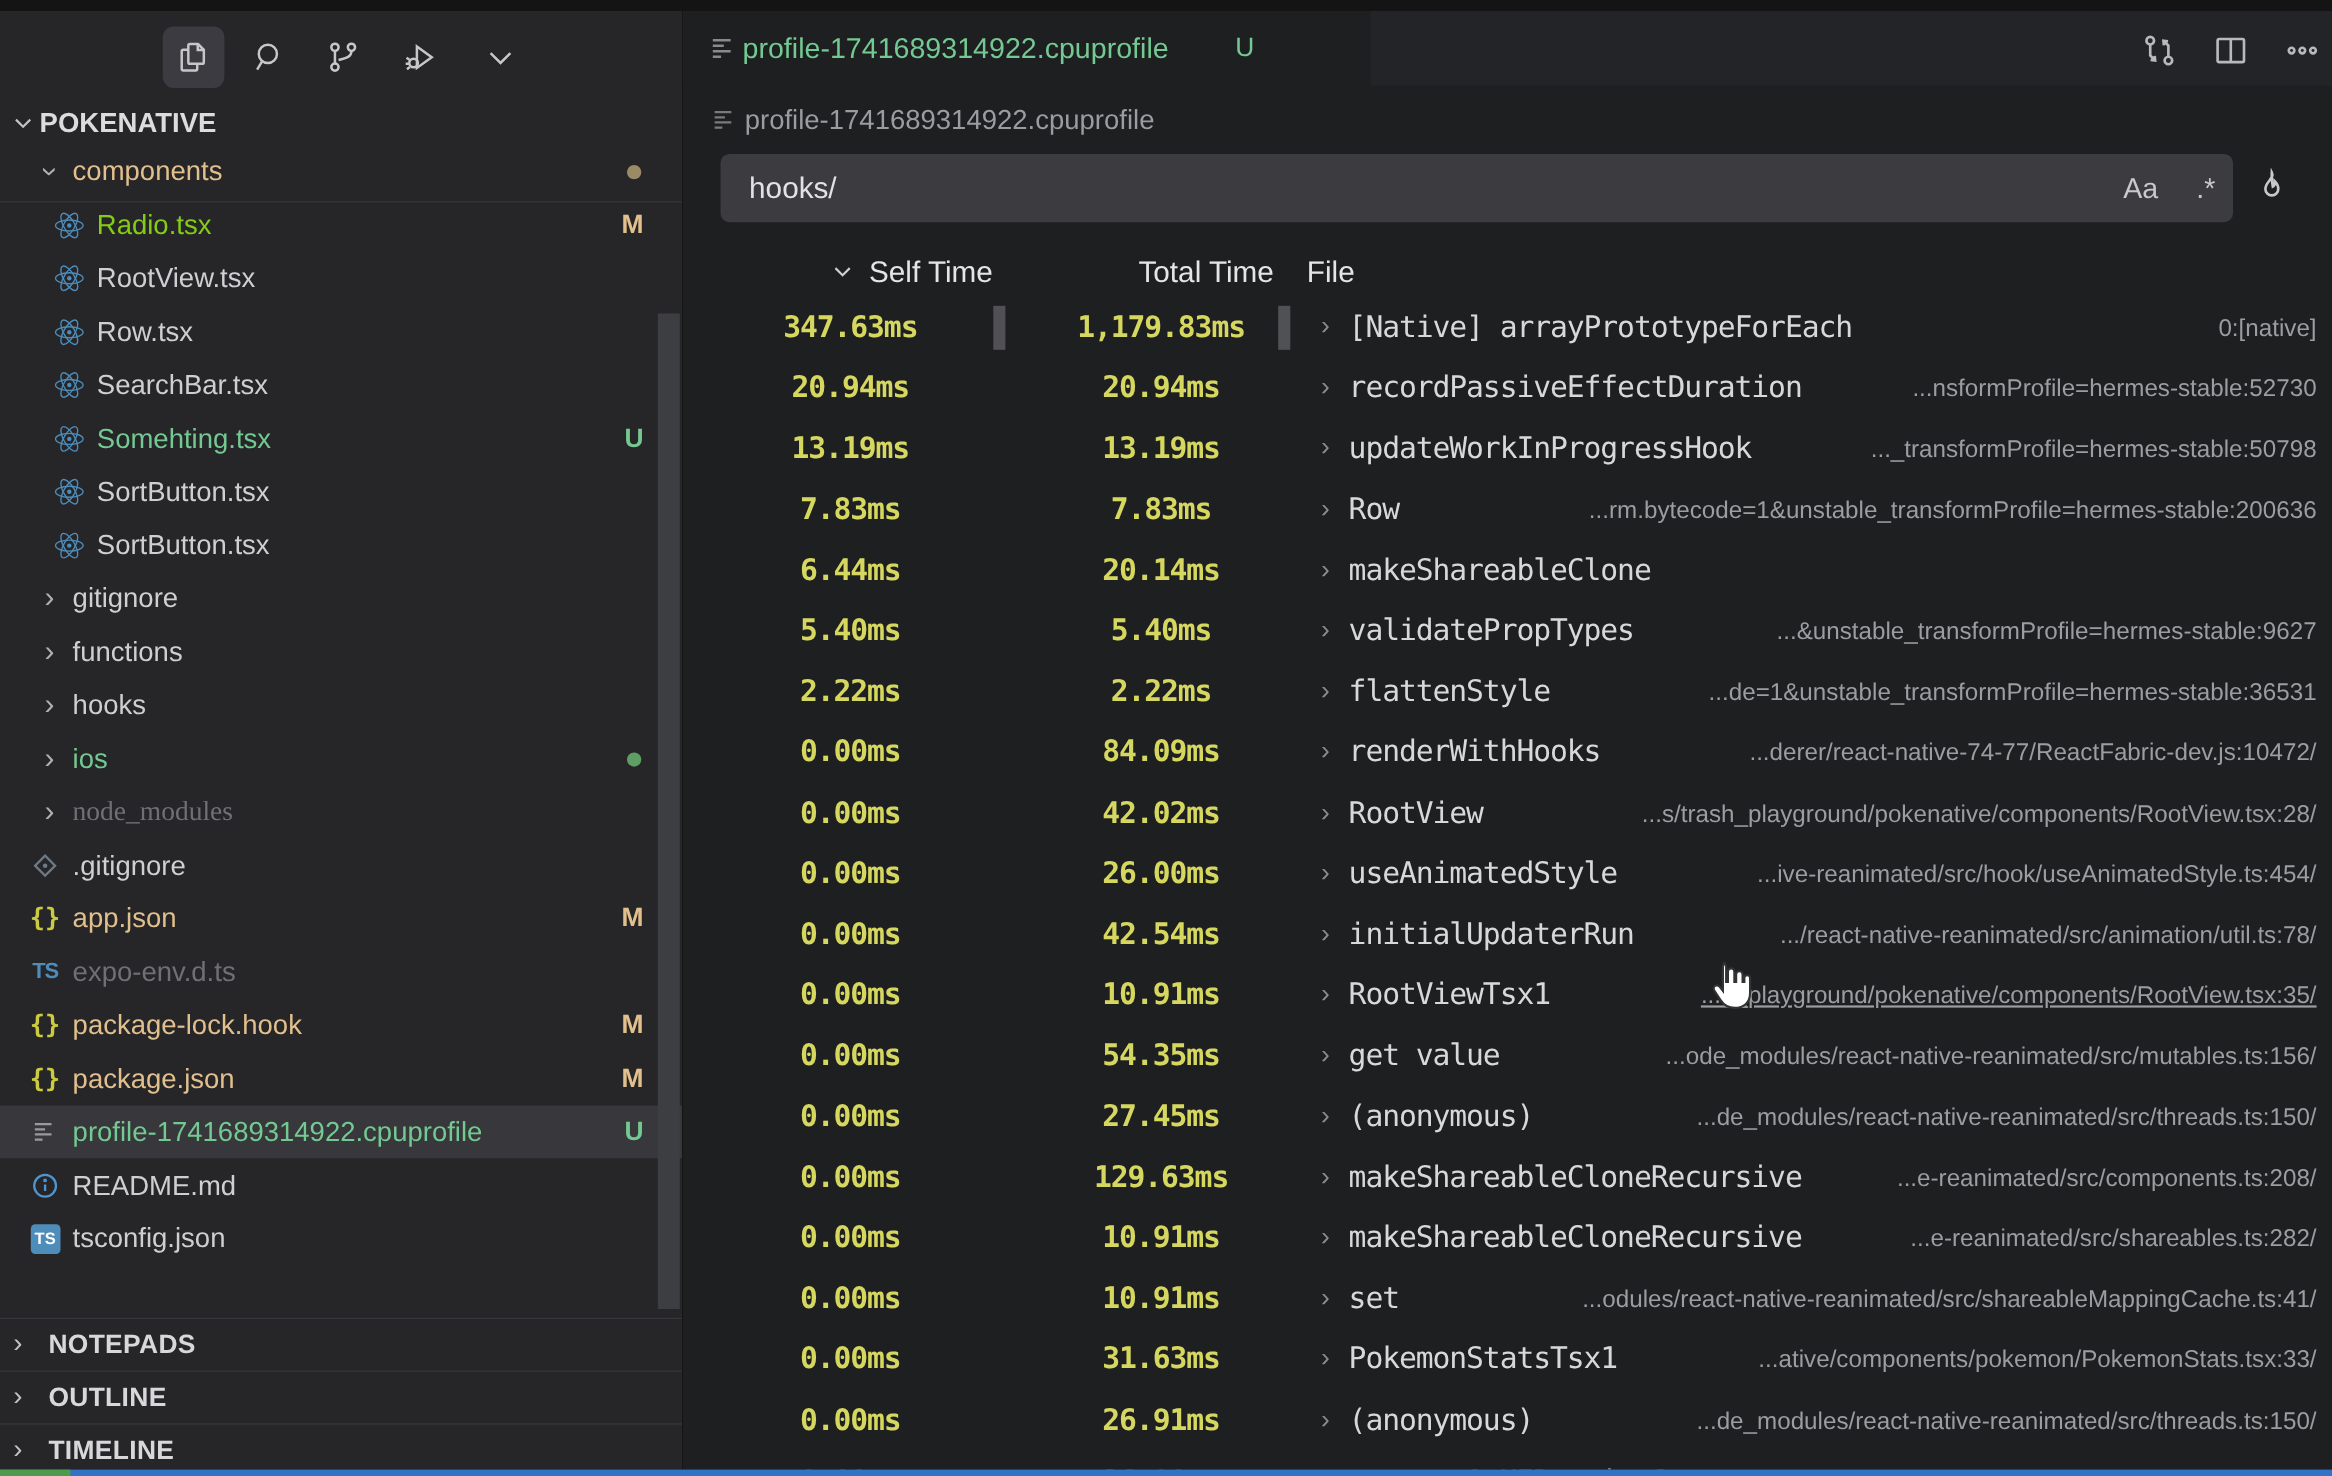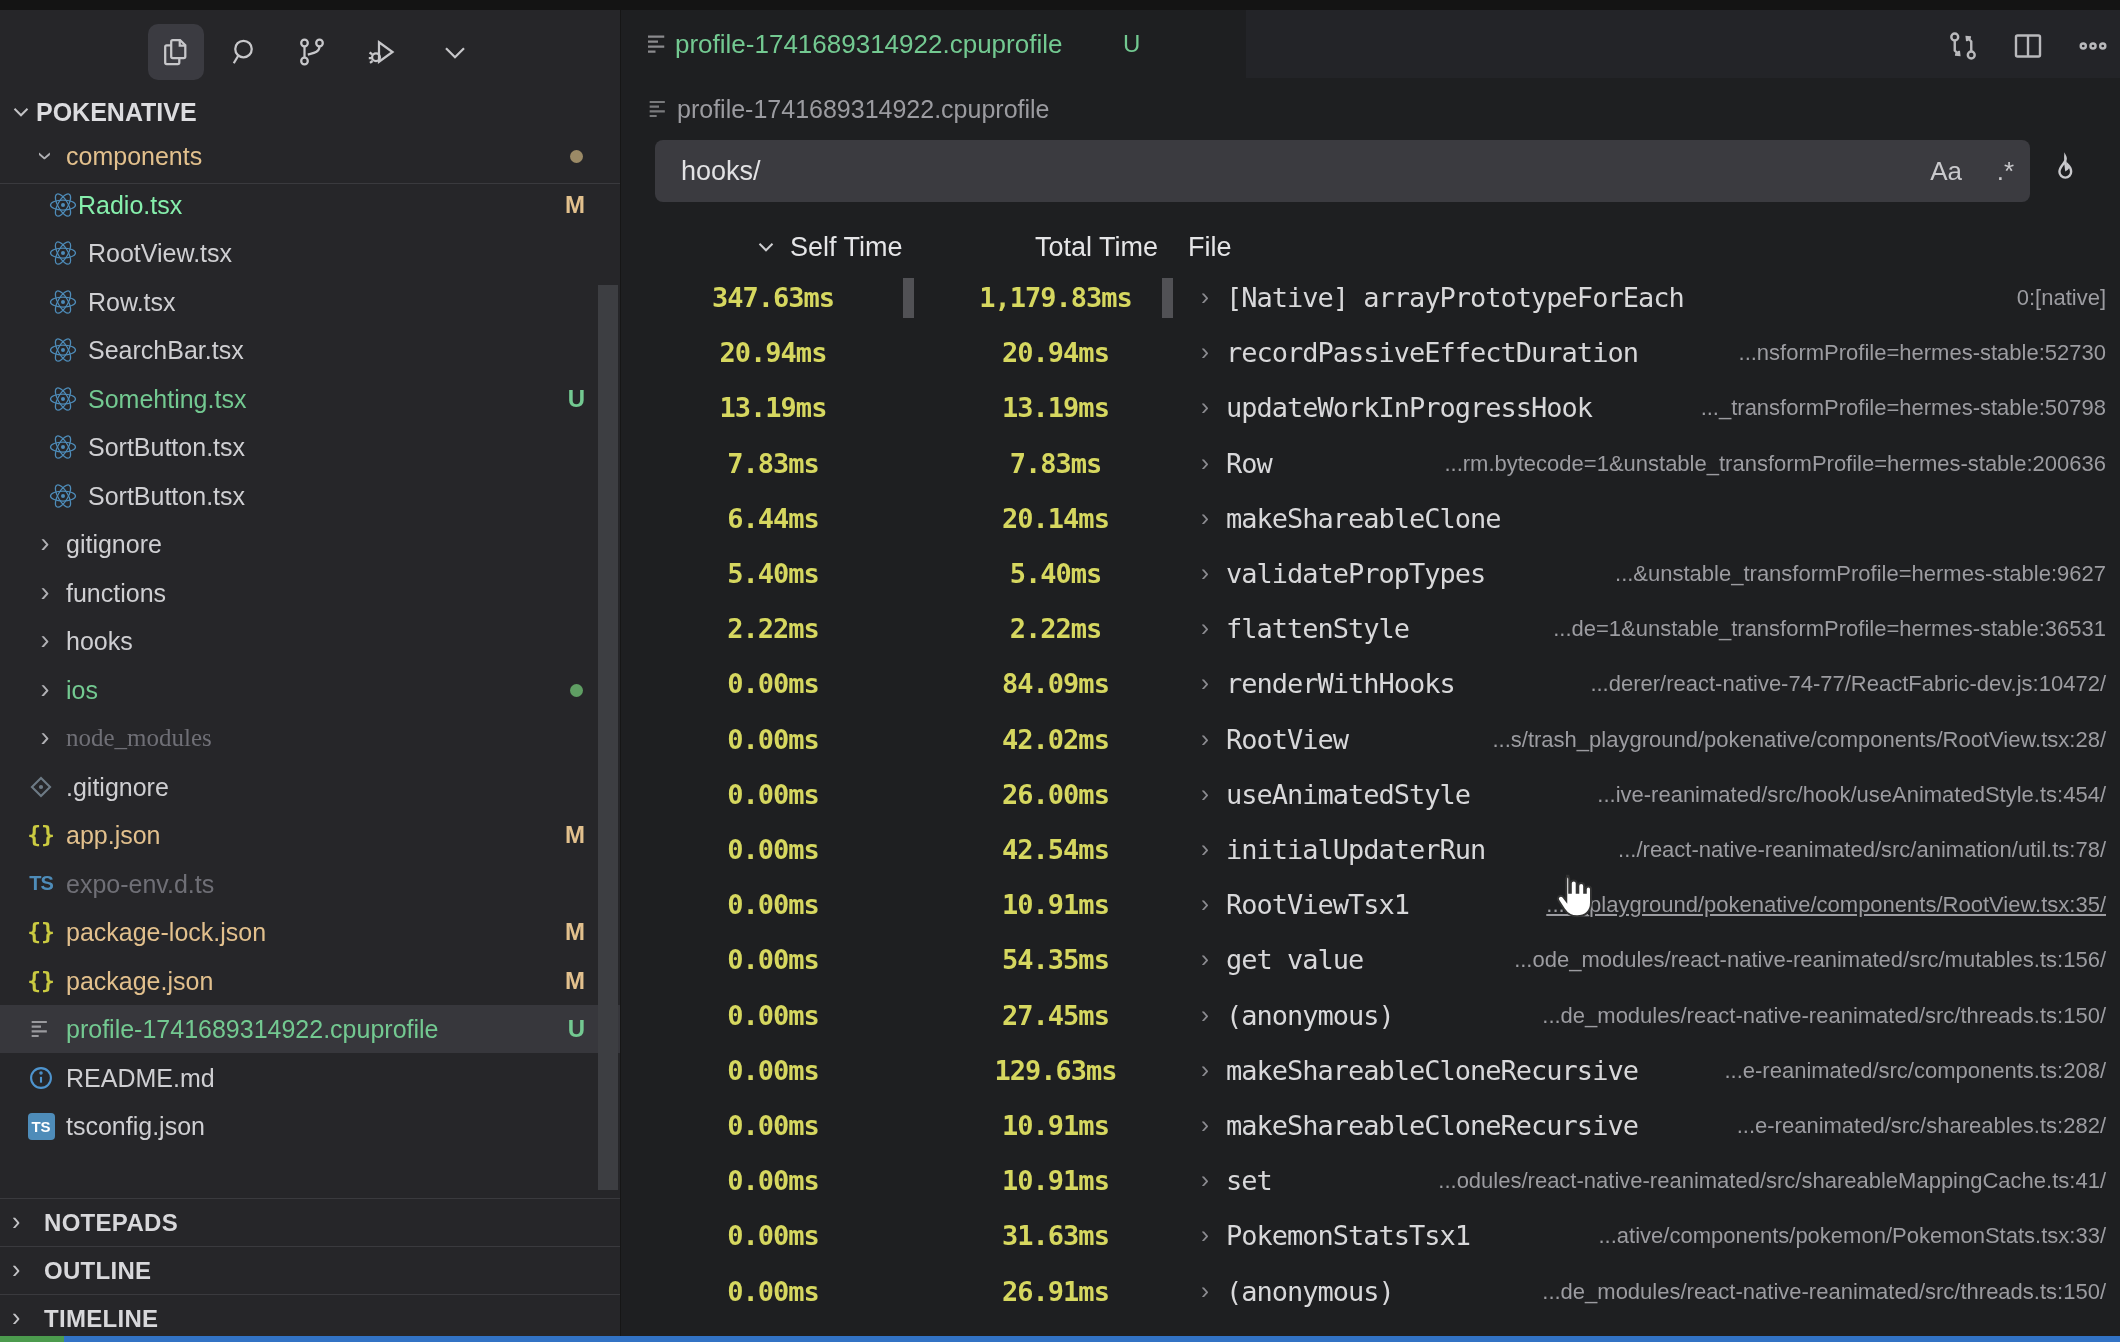--- a/index.html
+++ b/index.html
@@ -140,21 +140,21 @@
           <span class="ficon" style="left: 48px;">
             <svg width="30" height="30" viewBox="0 0 24 24">
               <g fill="none" stroke="#4e8cb9" stroke-width="1">
                 <ellipse cx="12" cy="12" rx="10" ry="4"></ellipse>
                 <ellipse cx="12" cy="12" rx="10" ry="4" transform="rotate(60 12 12)"></ellipse>
                 <ellipse cx="12" cy="12" rx="10" ry="4" transform="rotate(120 12 12)"></ellipse>
                 <circle cx="12" cy="12" r="1.6" fill="#4e8cb9" stroke="none"></circle>
               </g>
             </svg>
           </span>
-          <span class="lbl" style="left: 78px; color: #86efac;">Radio.tsx</span>
+          <span class="lbl" style="left: 88px; color: #84cc16;">Radio.tsx</span>
           <span class="badge" style="color: rgb(226, 192, 141);">M</span>
         </div>
         <div class="trow" style="top: 219px;">
           <span class="ficon" style="left: 48px;">
             <svg width="30" height="30" viewBox="0 0 24 24">
               <g fill="none" stroke="#4e8cb9" stroke-width="1">
                 <ellipse cx="12" cy="12" rx="10" ry="4"></ellipse>
                 <ellipse cx="12" cy="12" rx="10" ry="4" transform="rotate(60 12 12)"></ellipse>
                 <ellipse cx="12" cy="12" rx="10" ry="4" transform="rotate(120 12 12)"></ellipse>
                 <circle cx="12" cy="12" r="1.6" fill="#4e8cb9" stroke="none"></circle>
@@ -269,21 +269,21 @@
         <div class="trow" style="top: 849.5px;">
           <span class="ficon" style="left: 26px;">
             <span class="tsword">TS</span>
           </span>
           <span class="lbl" style="left: 66px; color: rgb(111, 111, 118);">expo-env.d.ts</span>
         </div>
         <div class="trow" style="top: 898px;">
           <span class="ficon" style="left: 26px;">
             <span class="braces">{}</span>
           </span>
-          <span class="lbl" style="left: 66px; color: rgb(226, 192, 141);">package-lock.json</span>
+          <span class="lbl" style="left: 66px; color: rgb(226, 192, 141);">package-lock.hook</span>
           <span class="badge" style="color: rgb(226, 192, 141);">M</span>
         </div>
         <div class="trow" style="top: 946.5px;">
           <span class="ficon" style="left: 26px;">
             <span class="braces">{}</span>
           </span>
           <span class="lbl" style="left: 66px; color: rgb(226, 192, 141);">package.json</span>
           <span class="badge" style="color: rgb(226, 192, 141);">M</span>
         </div>
         <div class="trow selected" style="top: 995px;">

